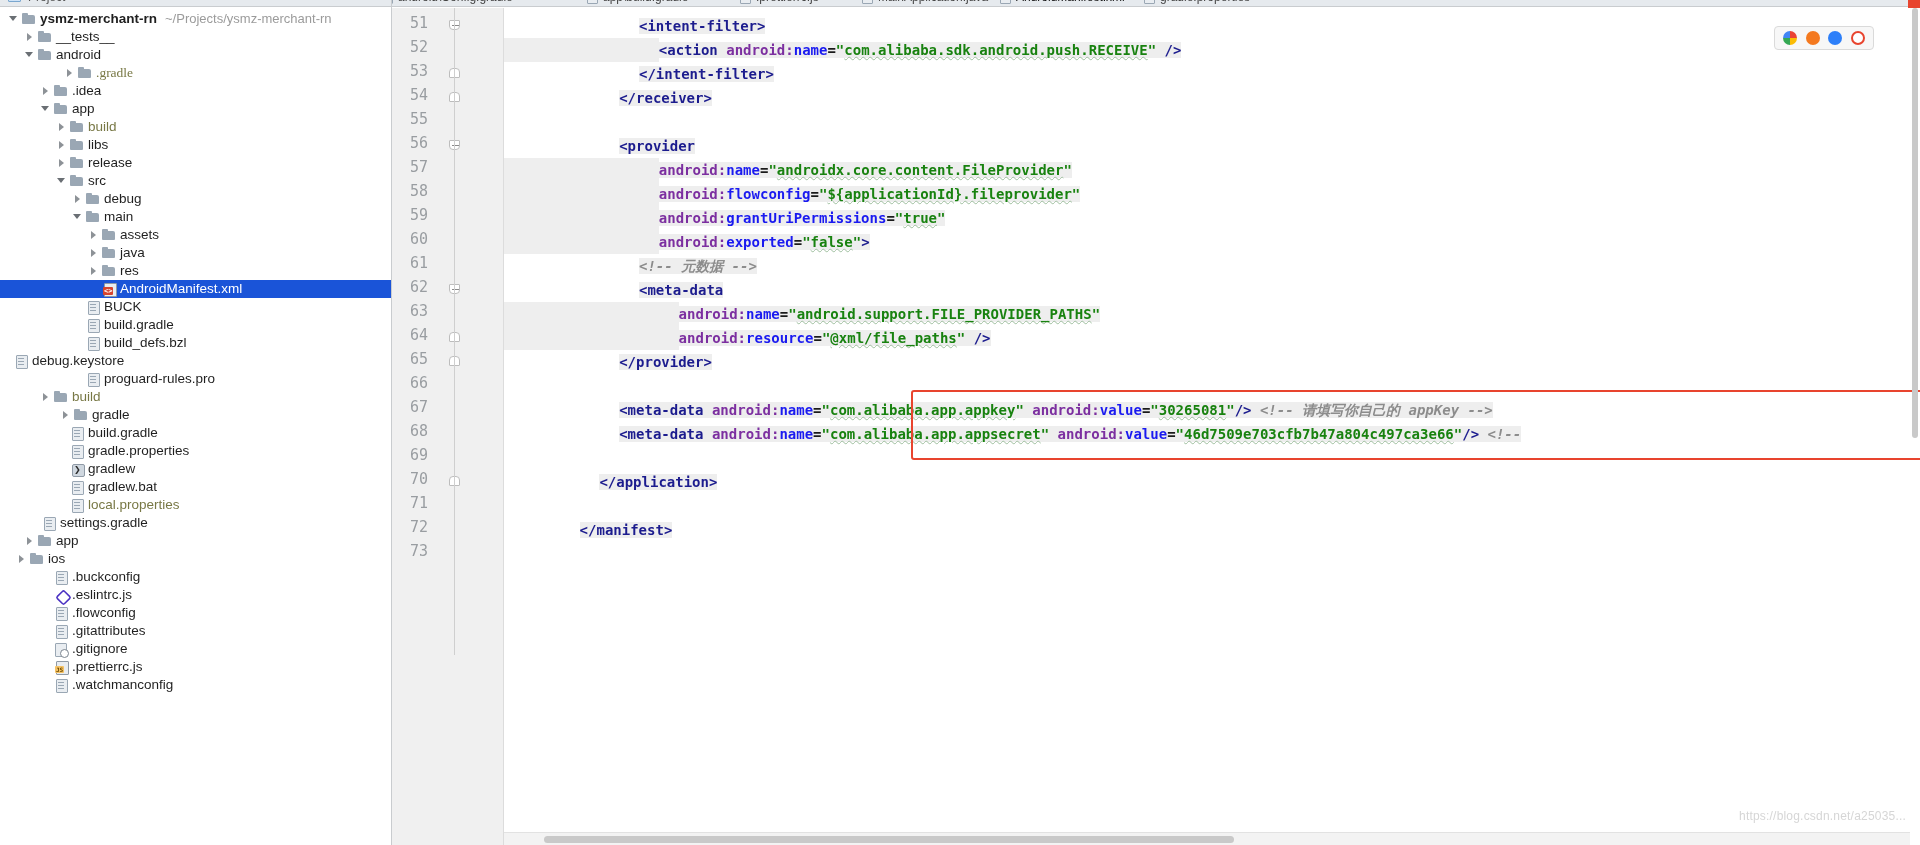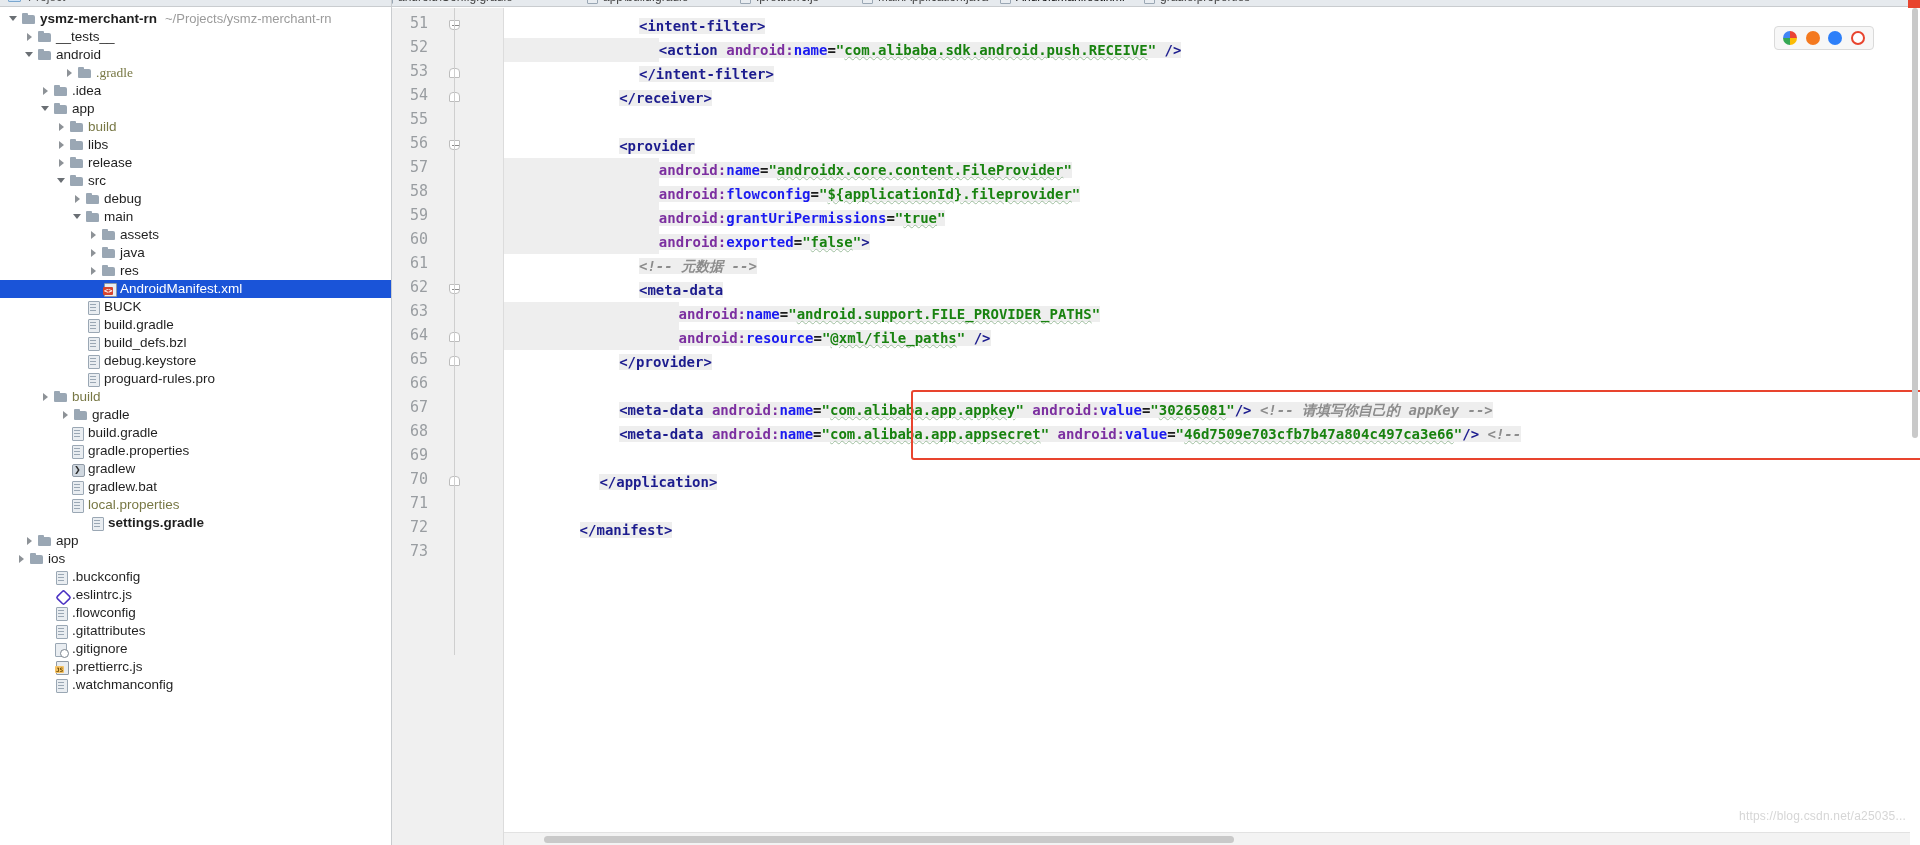--- a/index.html
+++ b/index.html
@@ -343,21 +343,21 @@
         <div class="row" style="padding-left: 72px;">
           <span class="arrow"></span>
           <span class="ico file"></span>
           <span class="lbl">build.gradle</span>
         </div>
         <div class="row" style="padding-left: 72px;">
           <span class="arrow"></span>
           <span class="ico file"></span>
           <span class="lbl">build_defs.bzl</span>
         </div>
-        <div class="row" style="padding-left: 72px;">
+        <div class="row" style="">
           <span class="arrow"></span>
           <span class="ico file"></span>
           <span class="lbl">debug.keystore</span>
         </div>
         <div class="row" style="padding-left: 72px;">
           <span class="arrow"></span>
           <span class="ico file"></span>
           <span class="lbl">proguard-rules.pro</span>
         </div>
         <div class="row" style="padding-left: 40px;">
@@ -388,21 +388,21 @@
         <div class="row" style="padding-left: 56px;">
           <span class="arrow"></span>
           <span class="ico file"></span>
           <span class="lbl">gradlew.bat</span>
         </div>
         <div class="row" style="padding-left: 56px;">
           <span class="arrow"></span>
           <span class="ico file"></span>
           <span class="lbl olive">local.properties</span>
         </div>
-        <div class="row" style="padding-left: 76px; font-weight: bold;">
+        <div class="row" style="padding-left: 28px;">
           <span class="arrow"></span>
           <span class="ico file"></span>
           <span class="lbl">settings.gradle</span>
         </div>
         <div class="row" style="padding-left: 24px;">
           <span class="arrow closed"></span>
           <span class="ico folder"></span>
           <span class="lbl">app</span>
         </div>
         <div class="row" style="padding-left: 16px;">

